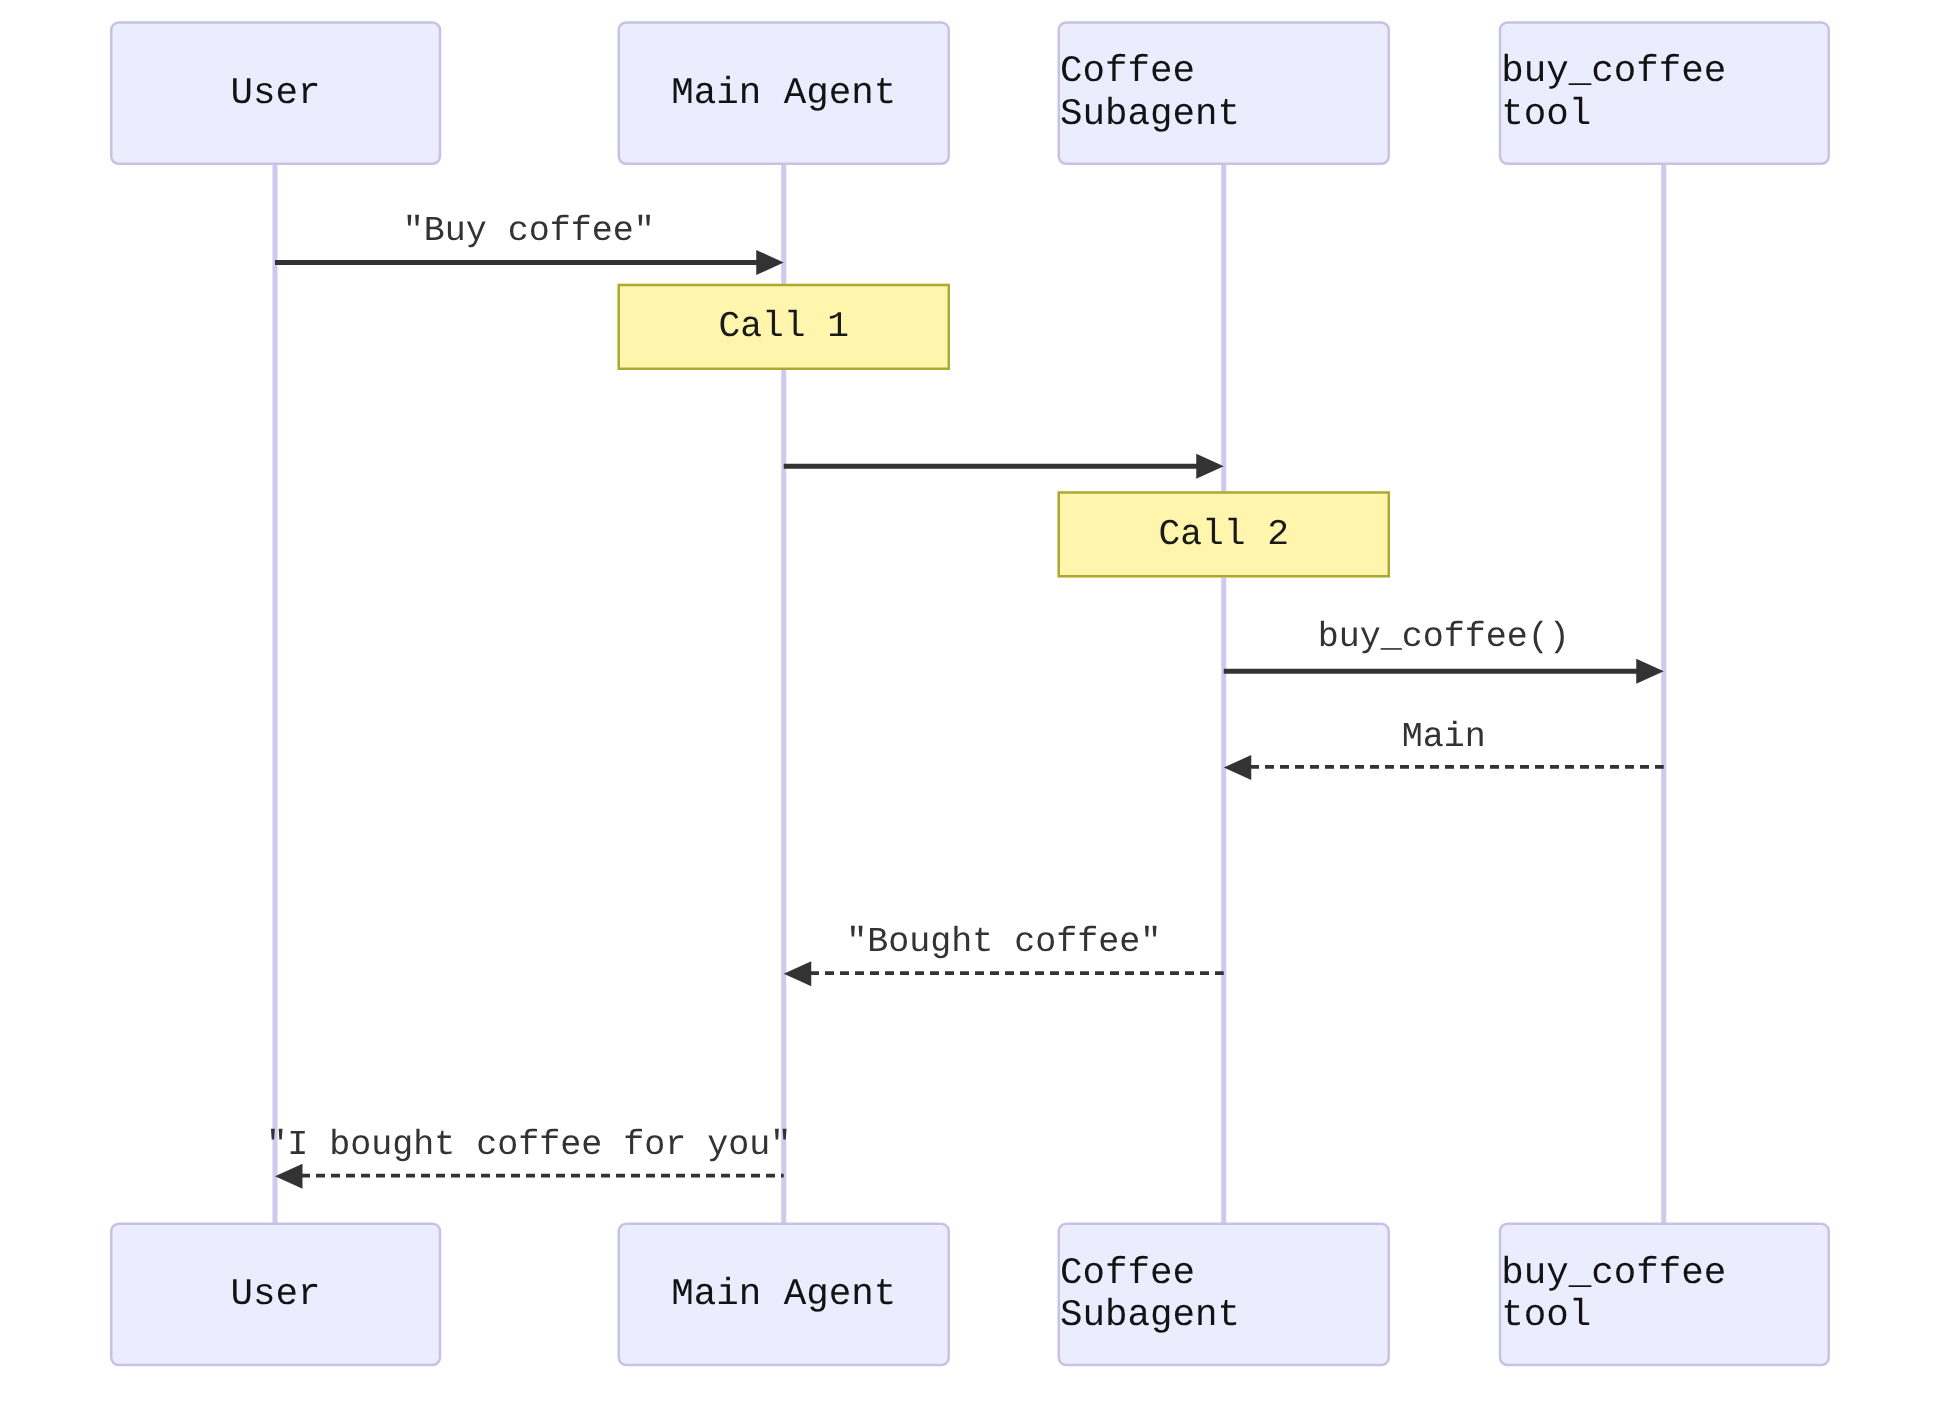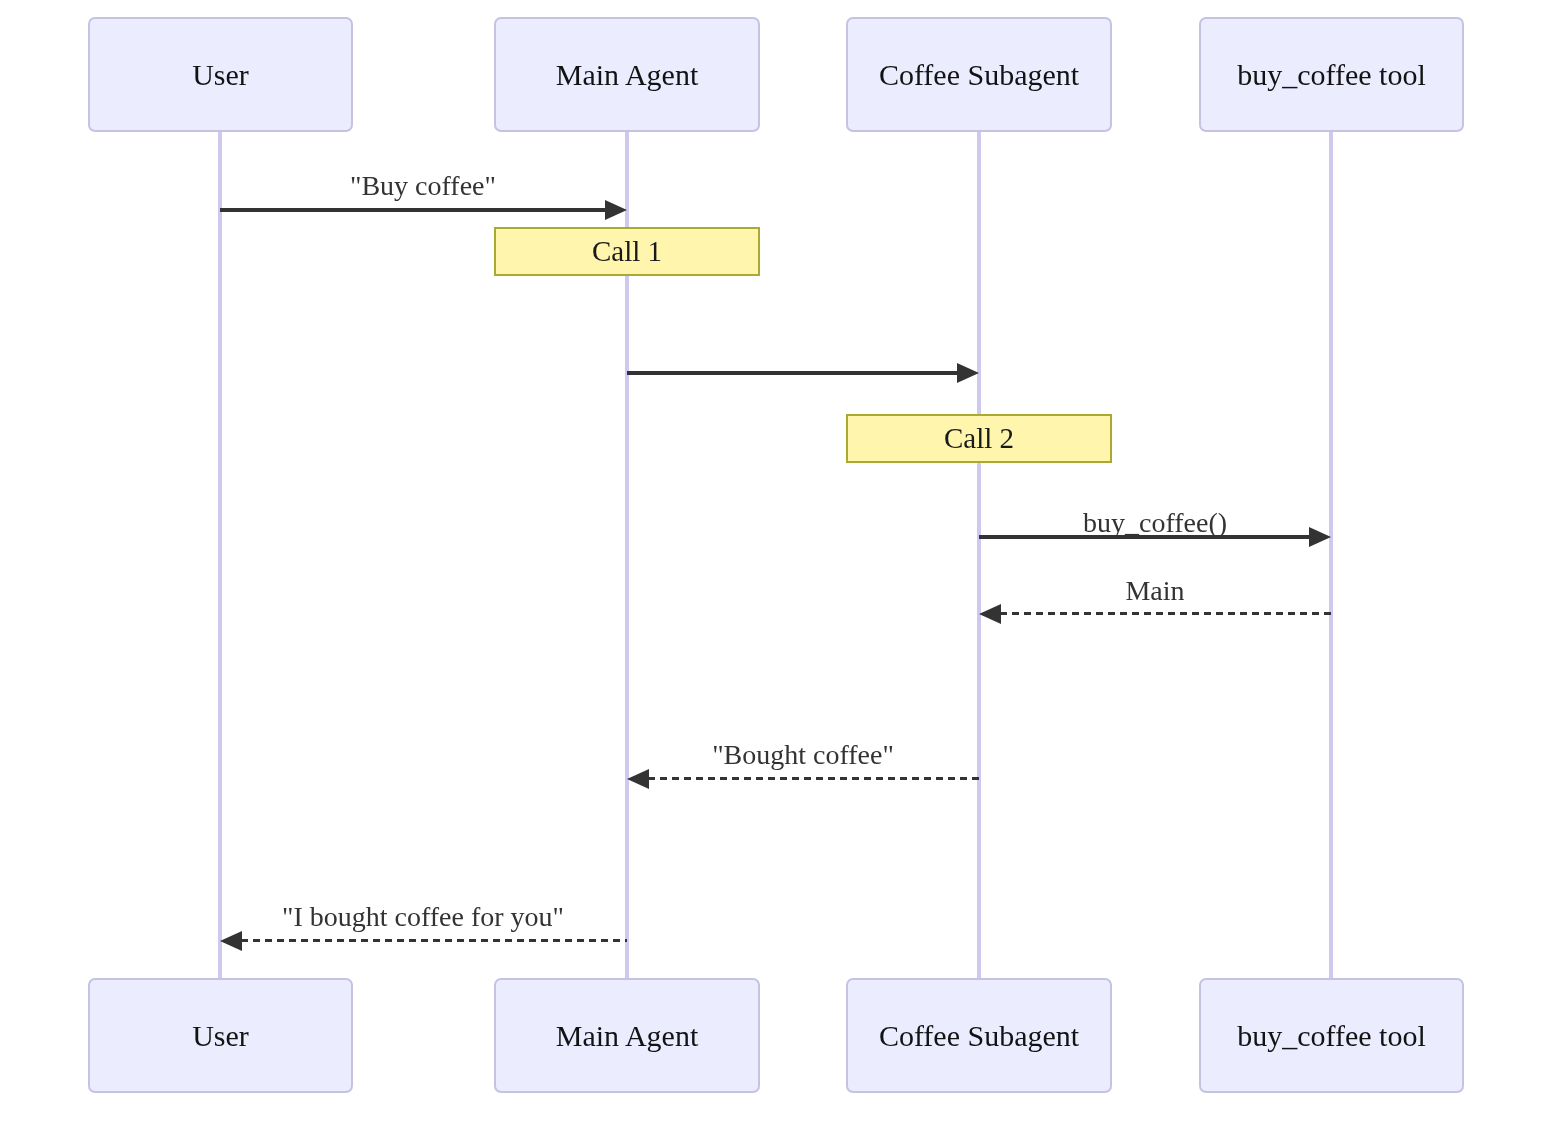--- a/index.html
+++ b/index.html
@@ -1,21 +1,21 @@
 <!DOCTYPE html>
 <html><head>
 <meta charset="utf-8">
 <style>
   html, body { margin: 0; padding: 0; background: #ffffff; }
   .canvas {
     position: relative;
     width: 1568px;
     height: 1124px;
     background: #ffffff;
-    font-family: Liberation Serif, serif;
+    font-family: Liberation Mono, monospace;
     overflow: hidden;
   }
   .lifeline {
     position: absolute;
     top: 132px;
     height: 848px;
     width: 4px;
     background: #cfc8ef;
   }
   .actor {
@@ -27,21 +27,21 @@
     display: flex;
     align-items: center;
     justify-content: center;
     font-size: 30px;
     color: #131314;
     box-sizing: border-box;
   }
   .note {
     position: absolute;
     width: 266px;
-    height: 49px;
+    height: 69px;
     background: #FFF5AD;
     border: 2px solid #AAAA33;
     display: flex;
     align-items: center;
     justify-content: center;
     font-size: 29px;
     color: #1a1a1a;
     box-sizing: border-box;
   }
   .msg-label {
@@ -94,23 +94,23 @@
 
   <div class="msg-label" style="left:423px;top:168px">"Buy coffee"</div>
   <div class="line" style="left:220px;top:208px;width:387px"></div>
   <div class="head right" style="left:605px;top:200px"></div>
 
   <div class="note" style="left:494px;top:227px">Call 1</div>
 
   <div class="line" style="left:627px;top:371px;width:332px"></div>
   <div class="head right" style="left:957px;top:363px"></div>
 
-  <div class="note" style="left:846px;top:414px">Call 2</div>
+  <div class="note" style="left:846px;top:393px">Call 2</div>
 
-  <div class="msg-label" style="left:1155px;top:505px">buy_coffee()</div>
+  <div class="msg-label" style="left:1155px;top:493px">buy_coffee()</div>
   <div class="line" style="left:979px;top:535px;width:332px"></div>
   <div class="head right" style="left:1309px;top:527px"></div>
 
   <div class="msg-label" style="left:1155px;top:573px">Main</div>
   <div class="line dashed" style="left:1000px;top:612px;width:331px"></div>
   <div class="head left" style="left:979px;top:604px"></div>
 
 
   <div class="msg-label" style="left:803px;top:737px">"Bought coffee"</div>
   <div class="line dashed" style="left:648px;top:777px;width:331px"></div>

